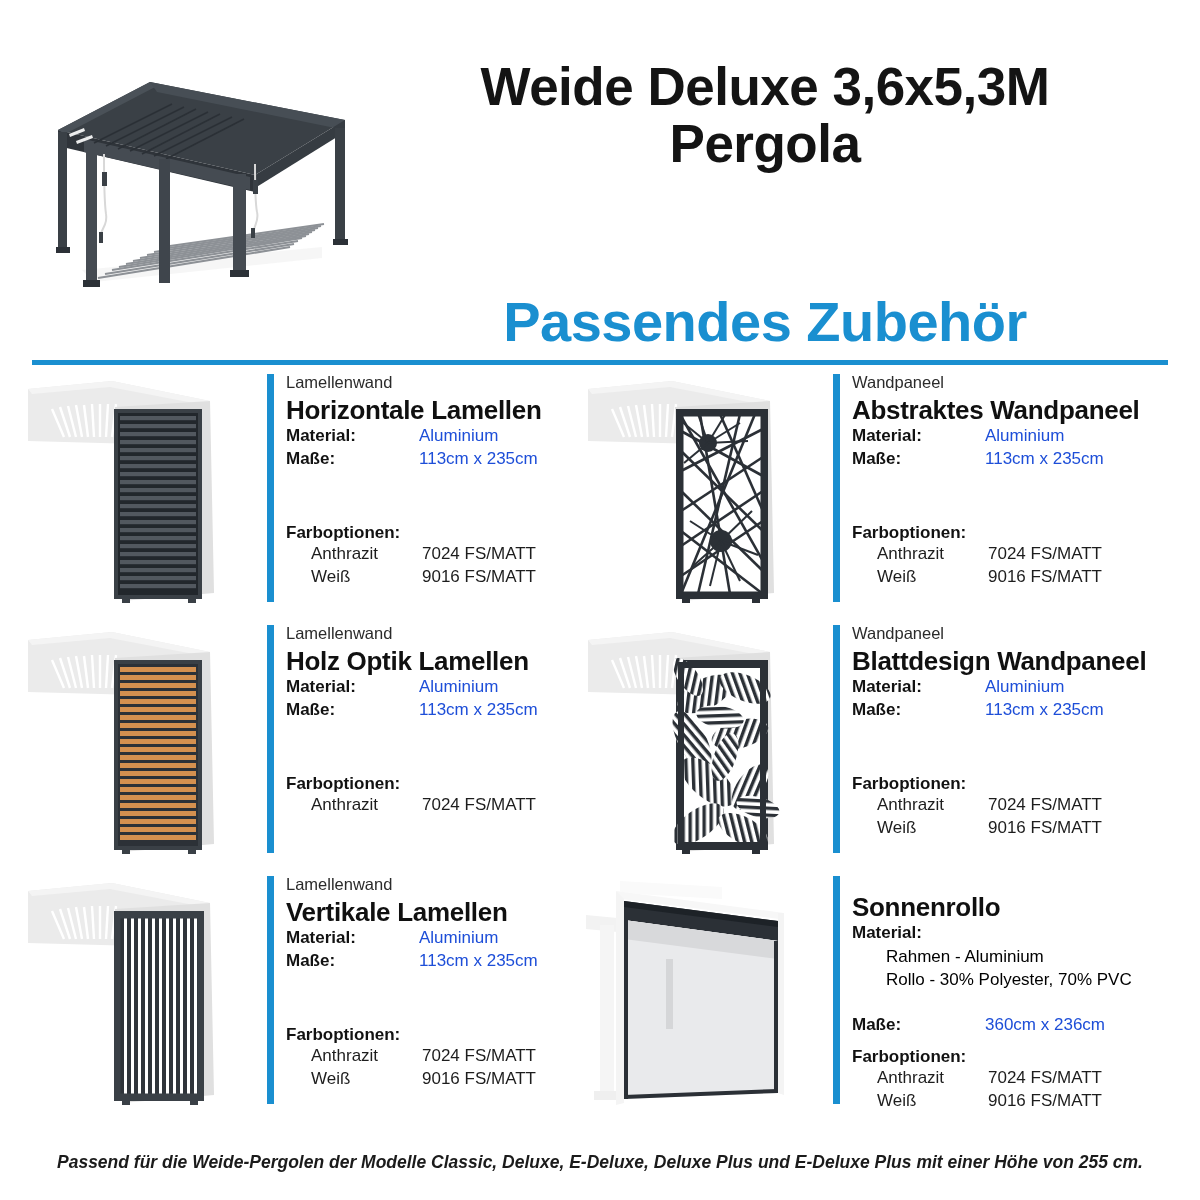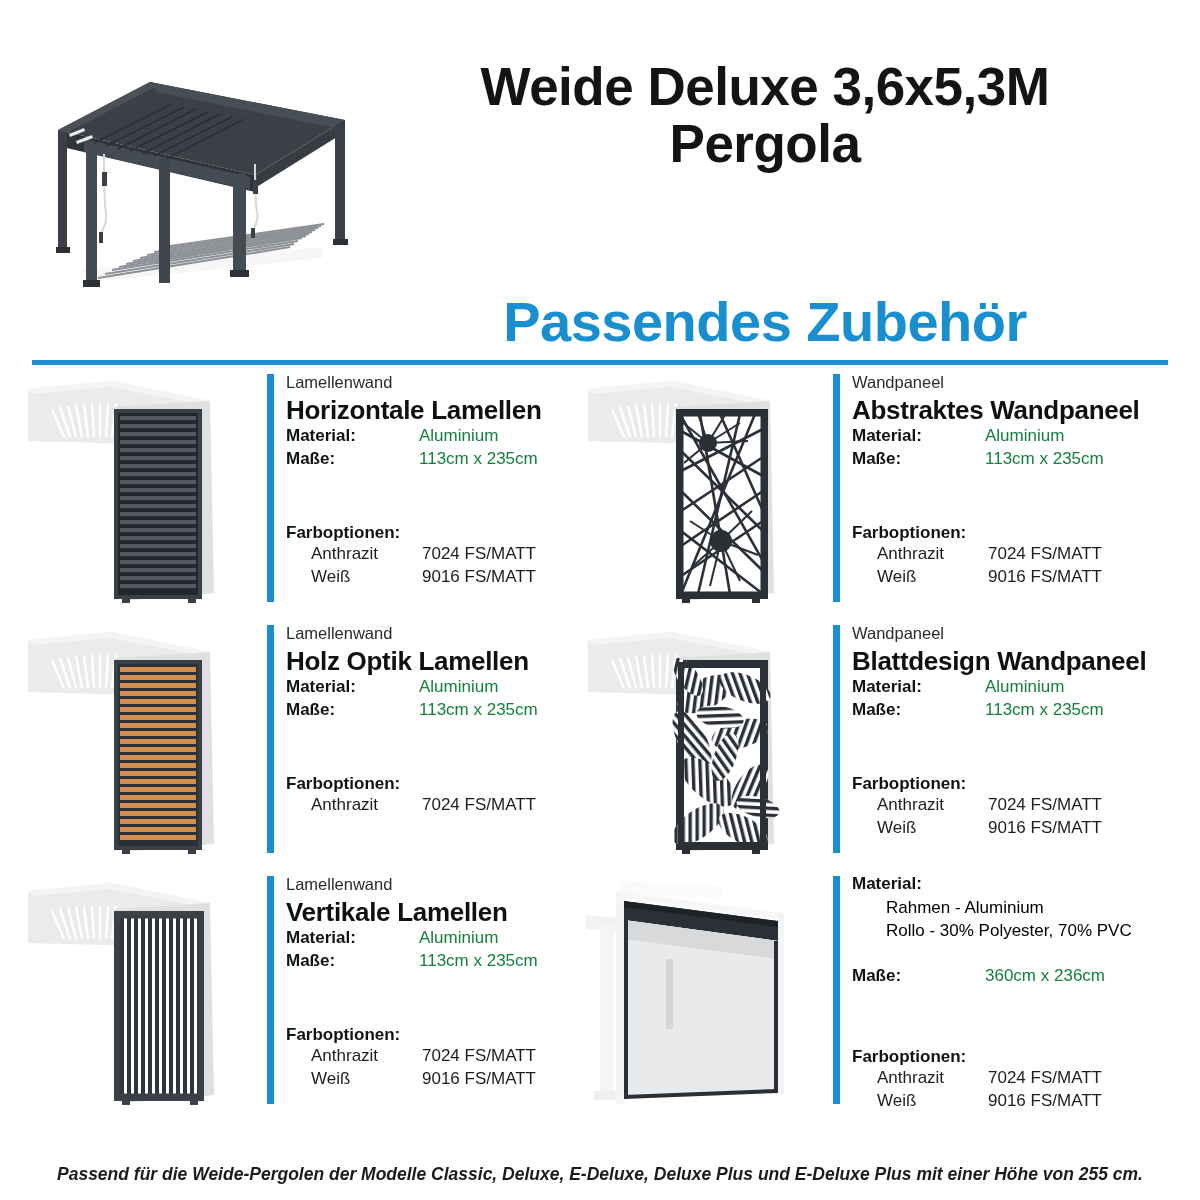--- a/index.html
+++ b/index.html
@@ -52,40 +52,40 @@
   .cell-img { position:absolute; left:0; top:0; width:248px; height:247px; }
   .vbar { position:absolute; left:253px; top:3px; width:7px; height:228px; background:#1a8fd0; }
   .cell-txt { position:absolute; left:272px; top:0px; width:294px; height:247px; }
 
   .kicker { font-size:16.5px; color:#2b2b2b; line-height:1.2; margin-top:2px; }
   .pname  { font-size:26px; font-weight:700; color:#101010; letter-spacing:-0.3px;
             line-height:1.12; margin-top:3px; white-space:nowrap; }
 
   .spec-row { display:flex; font-size:17px; line-height:1.33;gap:28px; }
   .spec-row .k { font-weight:700; width:105px; flex:none; color:#121212; }
-  .spec-row .v { color:#15803d; }
+  .spec-row .v { color:#1d4ed8; }
 
   .mat-sub { font-size:17px; line-height:1.38; color:#000000; padding-left:34px; }
 
   .colors-head { font-size:17px; font-weight:700; color:#121212; }
   .color-row { display:flex; font-size:17px; line-height:1.33; padding-left:25px; }
   .color-row .cn { width:111px; flex:none; color:#1d1d1d; }
   .color-row .cc { color:#1d1d1d; }
 
   
   .colors { position:absolute; left:0; width:294px; }
   .colors.p-std  { top:152px; }
   .colors.p-one  { top:152px; }
   .colors.p-roll { top:174px; }
 
   
   .footer {
     position:absolute; left:0; top:1152px; width:1200px;
     text-align:center; font-style:italic; font-weight:700;
-    font-size:17.5px; color:#1b1b1b;margin-top:12px;
+    font-size:17.5px; color:#1b1b1b;
   }
 </style>
 </head>
 <body>
 
 <div class="header">
 
   <div class="hero-img">
     <svg viewBox="0 0 330 255" width="330" height="255">
 
@@ -557,20 +557,21 @@
         <polygon points="44,47 48,47 48,226 44,226" fill="#2b3036"></polygon>
         <polygon points="194,68 198,68 198,220 194,220" fill="#2b3036"></polygon>
         <polygon points="44,222 198,216 198,220 44,226" fill="#2b3036"></polygon>
 
         <polygon points="36,18 44,26 44,230 36,232" fill="#f4f4f4"></polygon>
         <polygon points="198,40 204,40 204,222 198,220" fill="#f4f4f4"></polygon>
       </svg>
     </div>
     <div class="vbar"></div>
     <div class="cell-txt">
+      <div class="pname" style="margin-top:20px">Sonnenrollo</div>
       <div class="spec-row">
         <span class="k">Material:</span>
       </div>
       <div class="mat-sub">Rahmen - Aluminium</div>
       <div class="mat-sub" style="white-space:nowrap">Rollo - 30% Polyester, 70% PVC</div>
       <div class="spec-row" style="margin-top:22px">
         <span class="k">Maße:</span>
         <span class="v">360cm x 236cm</span>
       </div>
       <div class="colors p-roll">

